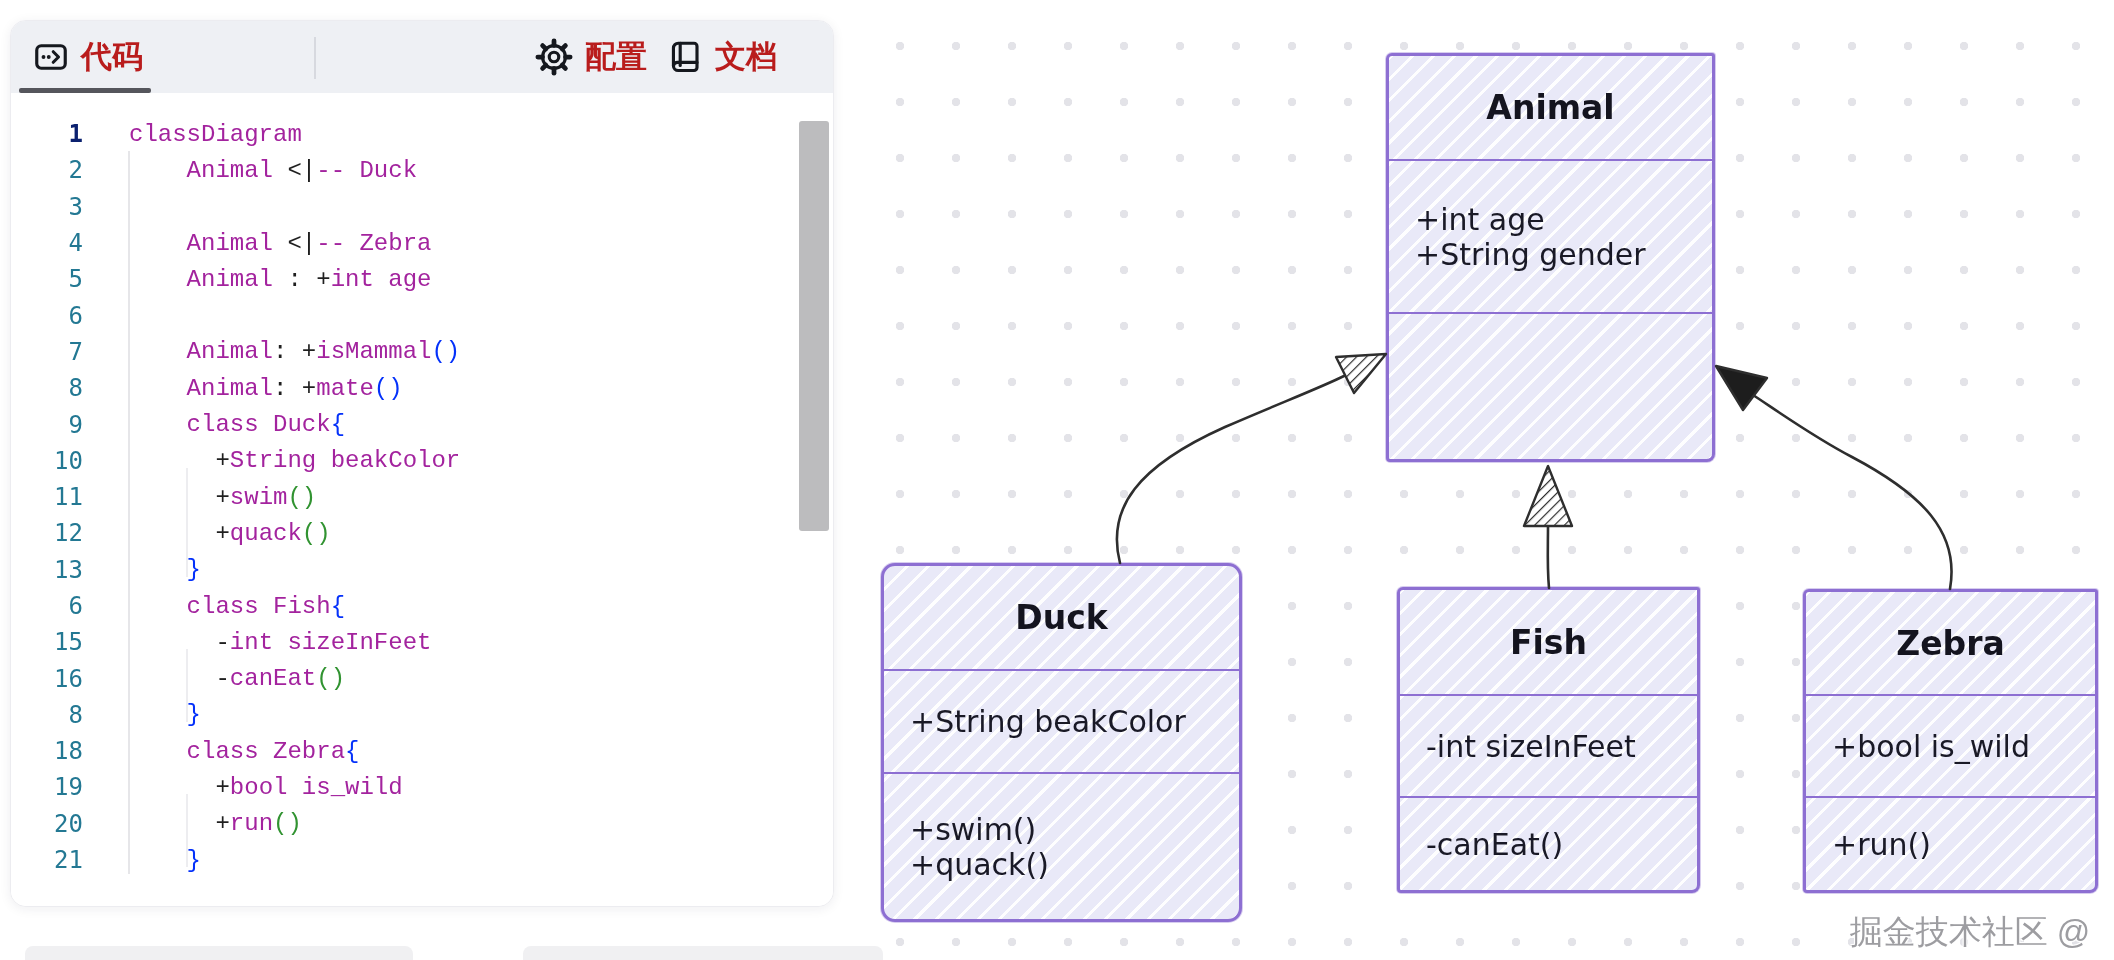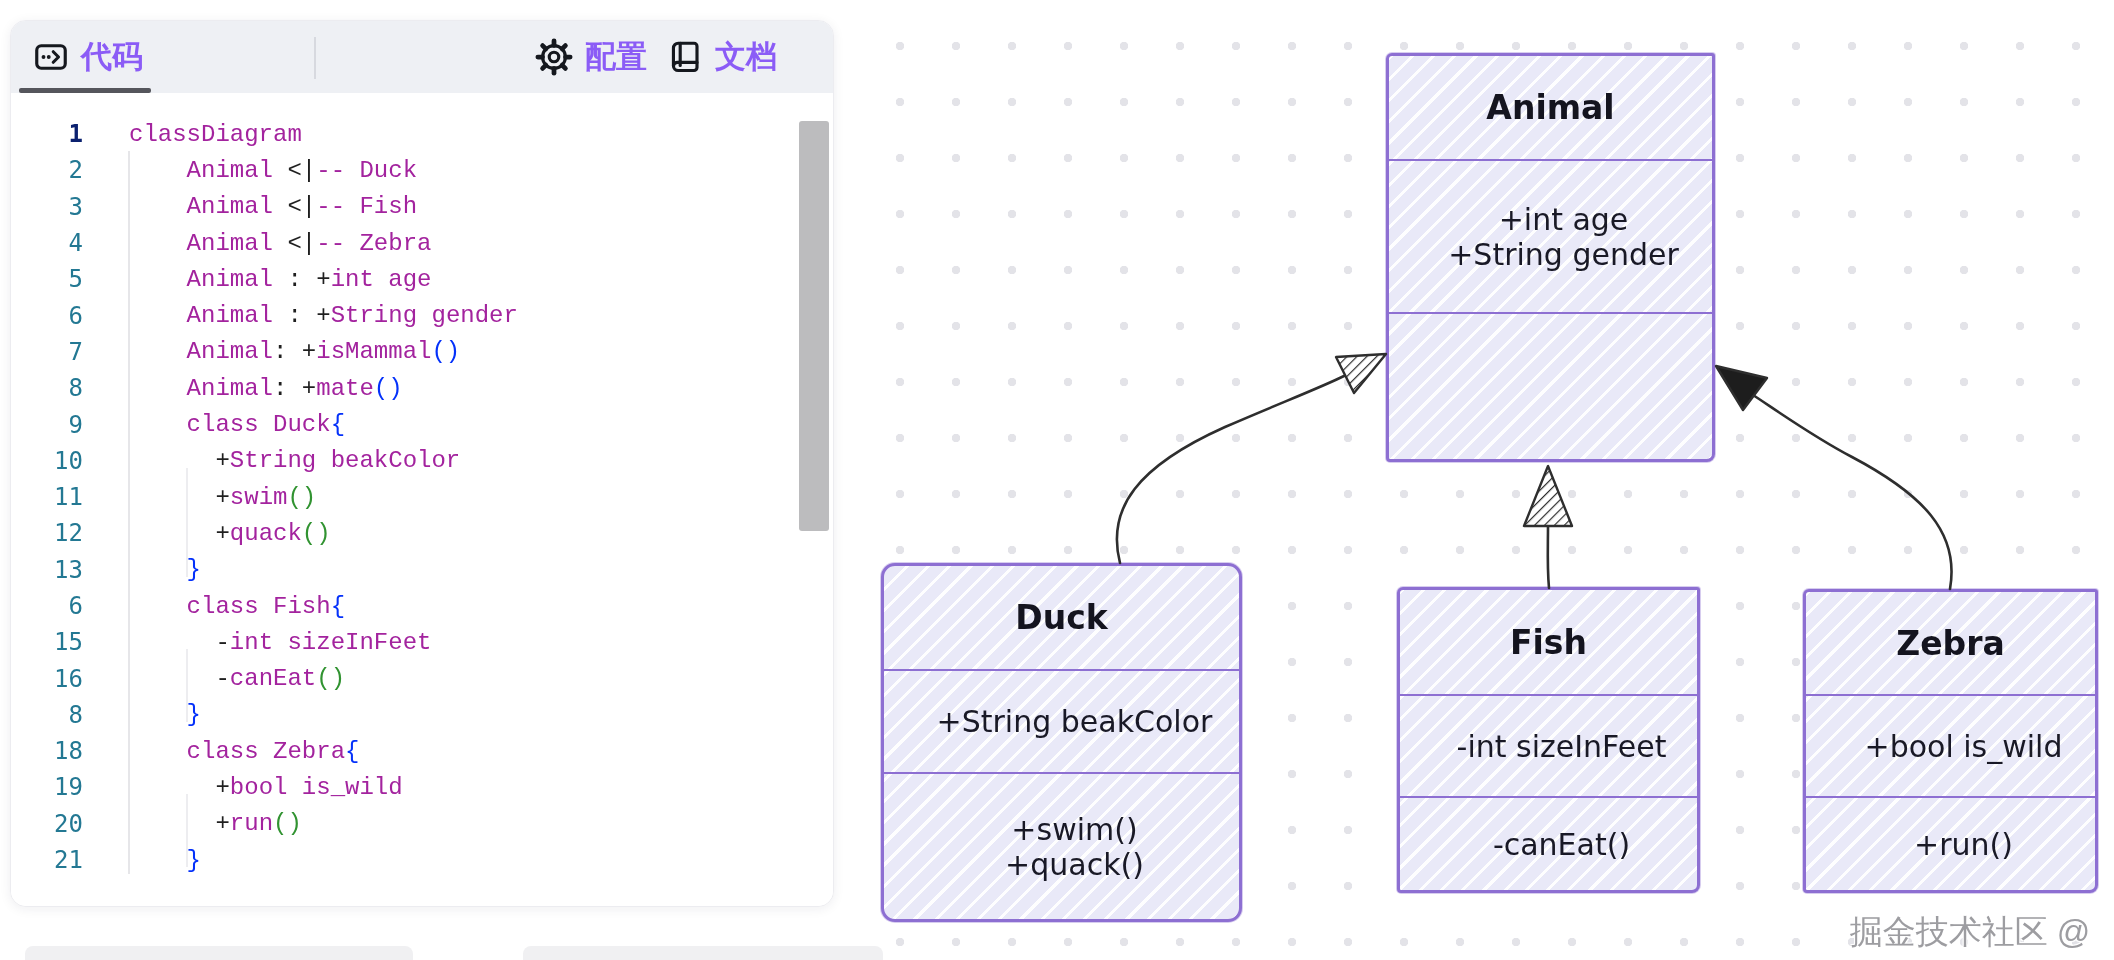--- a/index.html
+++ b/index.html
@@ -16,21 +16,21 @@
   
   #code-card{
     position:absolute;left:10px;top:20px;width:822px;height:885px;
     background:#ffffff;border:1px solid #ececf0;border-radius:16px;
     box-shadow:0 2px 12px rgba(30,35,60,.07);overflow:hidden;
   }
   #card-header{
     position:absolute;left:0;top:0;right:0;height:72px;background:#eef0f4;
   }
   .tab{position:absolute;top:0;height:72px;display:flex;align-items:center;gap:12px;
-       color:#8b5cf6;font-size:31px;font-weight:700;cursor:pointer;}
+       color:#b91c1c;font-size:31px;font-weight:700;cursor:pointer;}
   #tab-code{left:22px;}
   #tab-config{left:524px;align-items:center;}
   #tab-docs{right:56px;}
   .tab svg{display:block;}
   #tab-divider{position:absolute;left:303px;top:16px;width:2px;height:42px;background:#d7d9df;}
   #active-underline{position:absolute;left:8px;top:67px;width:132px;height:5px;background:#55565c;border-radius:2px;}
   
   #code-editor{position:absolute;left:0;top:72px;right:0;bottom:0;background:#fff;}
   #code-lines{position:absolute;left:0;top:23px;right:0;}
   .line{display:flex;height:36.3px;align-items:center;white-space:pre;}
@@ -51,21 +51,21 @@
     border-radius:6px 3px 8px 4px;
     background-color:#e9e9f8;
     background-image:repeating-linear-gradient(135deg,rgba(255,255,255,.95) 0 3px,transparent 3px 15px);
     box-shadow:0 0 0 1px rgba(141,111,210,.35);
     display:flex;flex-direction:column;z-index:1;
   }
   .class-title{display:flex;align-items:center;justify-content:center;
     font-family:"DejaVu Sans",sans-serif;font-weight:700;font-size:33px;color:#14141f;
     border-bottom:2.5px solid var(--purple);}
   .class-sec{display:flex;flex-direction:column;justify-content:center;
-    padding-left:26px;font-family:"DejaVu Sans",sans-serif;font-size:30px;color:#191926;align-items:center;}
+    padding-left:26px;font-family:"DejaVu Sans",sans-serif;font-size:30px;color:#191926;}
   .class-sec.attrs{border-bottom:2.5px solid var(--purple);}
   #edges{position:absolute;left:0;top:0;z-index:2;pointer-events:none;}
   #watermark{
     position:absolute;left:1830px;top:910px;width:280px;text-align:center;
     font-size:33px;color:#9d9da1;z-index:3;
     text-shadow:-1px -1px 0 #fff,1px -1px 0 #fff,-1px 1px 0 #fff,1px 1px 0 #fff;
   }
   
   .placeholder-bar{position:absolute;top:946px;height:14px;background:#f0f0f2;border-radius:8px 8px 0 0;}
   #placeholder-1{left:25px;width:388px;}
@@ -121,24 +121,24 @@
   </div>
 
   <div id="code-editor">
     <div id="indent-guide-0"></div>
     <div class="indent-guide-1" style="top:375px;height:109px;"></div>
     <div class="indent-guide-1" style="top:556px;height:73px;"></div>
     <div class="indent-guide-1" style="top:701px;height:73px;"></div>
     <div id="code-lines">
         <div class="line"><span class="ln ln-active">1</span><span class="lc"><span class="tok-m">classDiagram</span></span></div>
         <div class="line"><span class="ln">2</span><span class="lc"><span class="tok-m">    Animal </span><span class="tok-k">&lt;|</span><span class="tok-m">-- Duck</span></span></div>
-        <div class="line"><span class="ln">3</span><span class="lc"><span class="tok-m">    Animal </span><span class="tok-k">&lt;|</span><span class="tok-m">-- Fish</span></span></div>
+        <div class="line"><span class="ln">3</span></div>
         <div class="line"><span class="ln">4</span><span class="lc"><span class="tok-m">    Animal </span><span class="tok-k">&lt;|</span><span class="tok-m">-- Zebra</span></span></div>
         <div class="line"><span class="ln">5</span><span class="lc"><span class="tok-m">    Animal </span><span class="tok-k">: +</span><span class="tok-m">int age</span></span></div>
-        <div class="line"><span class="ln">6</span><span class="lc"><span class="tok-m">    Animal </span><span class="tok-k">: +</span><span class="tok-m">String gender</span></span></div>
+        <div class="line"><span class="ln">6</span></div>
         <div class="line"><span class="ln">7</span><span class="lc"><span class="tok-m">    Animal</span><span class="tok-k">: +</span><span class="tok-m">isMammal</span><span class="tok-b">()</span></span></div>
         <div class="line"><span class="ln">8</span><span class="lc"><span class="tok-m">    Animal</span><span class="tok-k">: +</span><span class="tok-m">mate</span><span class="tok-b">()</span></span></div>
         <div class="line"><span class="ln">9</span><span class="lc"><span class="tok-m">    class Duck</span><span class="tok-b">{</span></span></div>
         <div class="line"><span class="ln">10</span><span class="lc"><span class="tok-k">      +</span><span class="tok-m">String beakColor</span></span></div>
         <div class="line"><span class="ln">11</span><span class="lc"><span class="tok-k">      +</span><span class="tok-m">swim</span><span class="tok-g">()</span></span></div>
         <div class="line"><span class="ln">12</span><span class="lc"><span class="tok-k">      +</span><span class="tok-m">quack</span><span class="tok-g">()</span></span></div>
         <div class="line"><span class="ln">13</span><span class="lc"><span class="tok-b">    }</span></span></div>
         <div class="line"><span class="ln">6</span><span class="lc"><span class="tok-m">    class Fish</span><span class="tok-b">{</span></span></div>
         <div class="line"><span class="ln">15</span><span class="lc"><span class="tok-k">      -</span><span class="tok-m">int sizeInFeet</span></span></div>
         <div class="line"><span class="ln">16</span><span class="lc"><span class="tok-k">      -</span><span class="tok-m">canEat</span><span class="tok-g">()</span></span></div>

